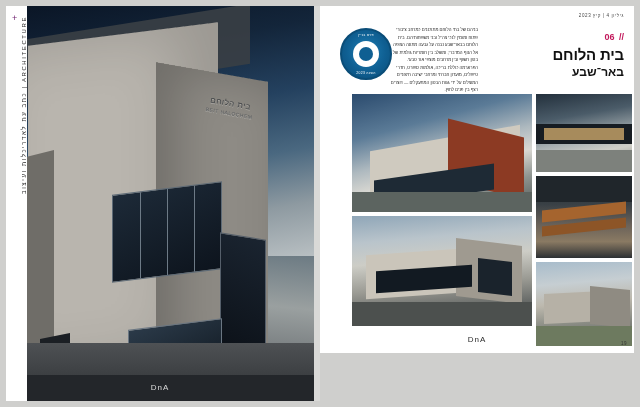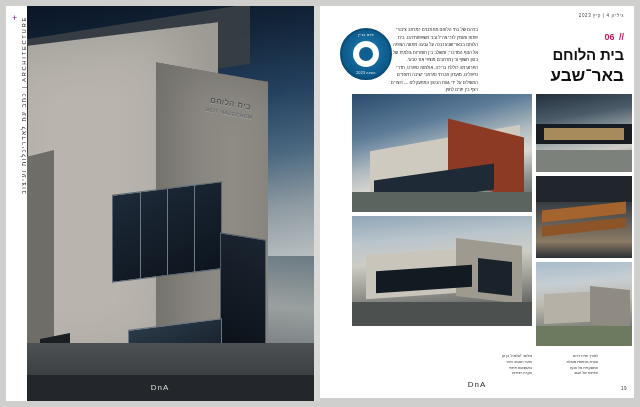--- a/index.html
+++ b/index.html
@@ -36,27 +36,27 @@
   .logo-left{position:absolute;left:50%;transform:translateX(-50%);bottom:9px;color:#dcdcdc;font-size:8px;letter-spacing:1px;}
   .folio-left{position:absolute;left:7px;bottom:7px;color:#cfcfcf;font-size:4.5px;letter-spacing:.5px;}
 
   
   .spine{position:absolute;left:-1px;top:0;width:22px;height:395px;background:#ffffff;}
   .spine-text{position:absolute;left:-46px;top:120px;width:130px;transform:rotate(-90deg);
     font-size:6px;letter-spacing:1.6px;color:#2a2a2a;white-space:nowrap;}
   .spine-plus{position:absolute;left:7px;top:8px;font-size:9px;color:#6f1f6f;line-height:1;}
 
   
-  .page-right{position:absolute;left:320px;top:6px;width:314px;height:392px;background:#ffffff;overflow:hidden;}
+  .page-right{position:absolute;left:320px;top:6px;width:314px;height:347px;background:#ffffff;overflow:hidden;}
 
   .r-topline{position:absolute;right:10px;top:7px;font-size:4.5px;color:#444;letter-spacing:.6px;}
 
   .title-wrap{position:absolute;right:10px;top:20px;width:140px;text-align:right;direction:rtl;}
   .title-main{font-size:15px;font-weight:bold;color:#111;line-height:1.25;letter-spacing:-.2px;}
-  .title-sub{font-size:17px;font-weight:bold;color:#111;line-height:1.25;}
+  .title-sub{font-size:12px;font-weight:bold;color:#111;line-height:1.25;}
   .num-badge{display:inline-block;font-size:9px;font-weight:bold;color:#c2185b;letter-spacing:0;}
   .num-slash{color:#c2185b;font-weight:bold;font-size:9px;}
 
   .body-col{position:absolute;right:156px;top:20px;width:88px;direction:rtl;text-align:right;
     font-size:4.3px;line-height:1.75;color:#1c1c1c;}
 
   .seal{position:absolute;left:20px;top:22px;width:48px;height:48px;border-radius:50%;
     background:radial-gradient(circle at 50% 45%,#1f7fb5 0%,#0f5f92 55%,#0a4d78 100%);
     border:2px solid #0a4d78;display:flex;align-items:center;justify-content:center;}
   .seal-inner{width:26px;height:26px;border-radius:50%;background:#ffffff;display:flex;align-items:center;justify-content:center;}

